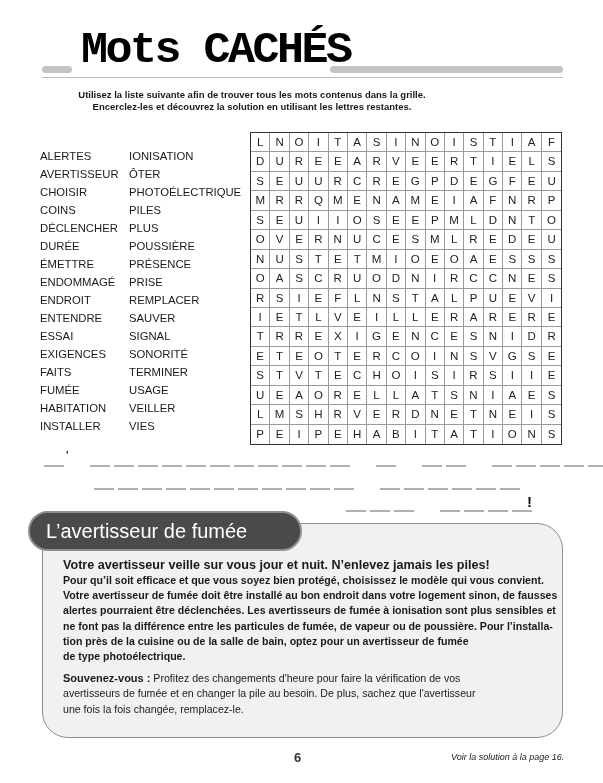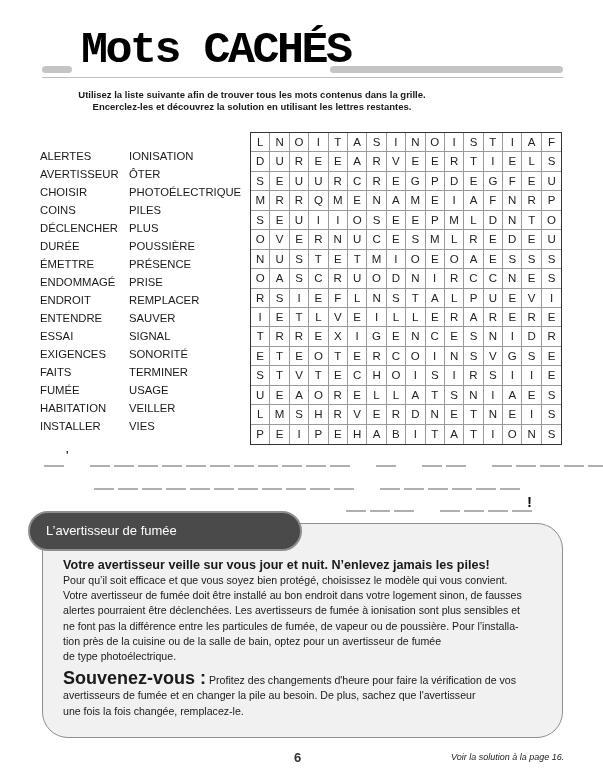--- a/index.html
+++ b/index.html
@@ -34,28 +34,28 @@
   .blank-line { position: absolute; display: flex; align-items: flex-end; gap: 4px; }
   .blank { display: inline-block; width: 20px; height: 2px; background: #b0b0b0; }
   .blank-gap { display: inline-block; width: 18px; }
   .apostrophe { position: absolute; font-size: 11px; color: #333; font-weight: bold; }
   .exclaim { position: absolute; font-size: 15px; font-weight: bold; color: #111; }
 
   .info-box { position: absolute; left: 42px; top: 523px; width: 521px; height: 215px;
               background: #f1f1f1; border: 1px solid #8e8e8e; border-radius: 0 26px 26px 26px; box-sizing: border-box; }
   .info-header { position: absolute; left: 28px; top: 511px; width: 274px; height: 40px;
                  background: #4a4a4a; border: 2px solid #8e8e8e; border-radius: 20px 20px 20px 20px; box-sizing: border-box; }
-  .info-header-text { position: absolute; left: 46px; top: 517px; font-size: 13px; color: #ffffff;
+  .info-header-text { position: absolute; left: 46px; top: 517px; font-size: 20px; color: #ffffff;
                       line-height: 28px; white-space: nowrap; }
 
   .info-body { position: absolute; left: 63px; top: 557px; width: 495px; font-size: 10.6px; line-height: 15.2px; color: #1a1a1a; }
   .info-lead { font-weight: bold; font-size: 12.6px; line-height: 16px; white-space: nowrap; }
-  .info-para div { white-space: nowrap; }
+  .info-para div { white-space: nowrap; font-weight: bold; }
   .remember { margin-top: 7px; }
-  .remember-label { font-weight: bold; font-size: 18px; margin-top: 19px; }
+  .remember-label { font-weight: bold; font-size: 11px; margin-top: 19px; }
   .bold { font-weight: bold; }
 
   .page-number { position: absolute; left: 294px; top: 750px; font-size: 13px; font-weight: bold; color: #333; }
   .footnote { position: absolute; left: 451px; top: 752px; font-size: 9px; font-style: italic; color: #222; white-space: nowrap; }
 </style>
 </head>
 <body>
 
 <div class="title-wrap">
   <div class="pill-left"></div>

